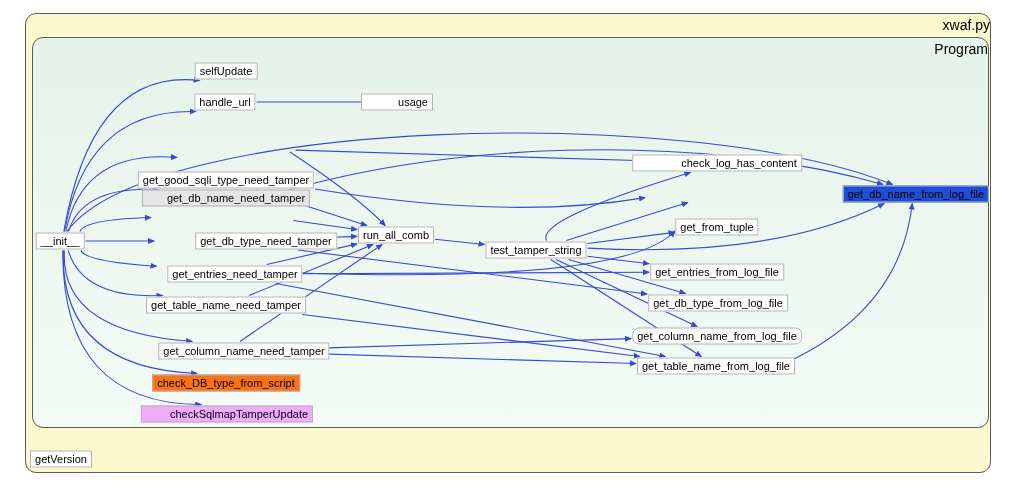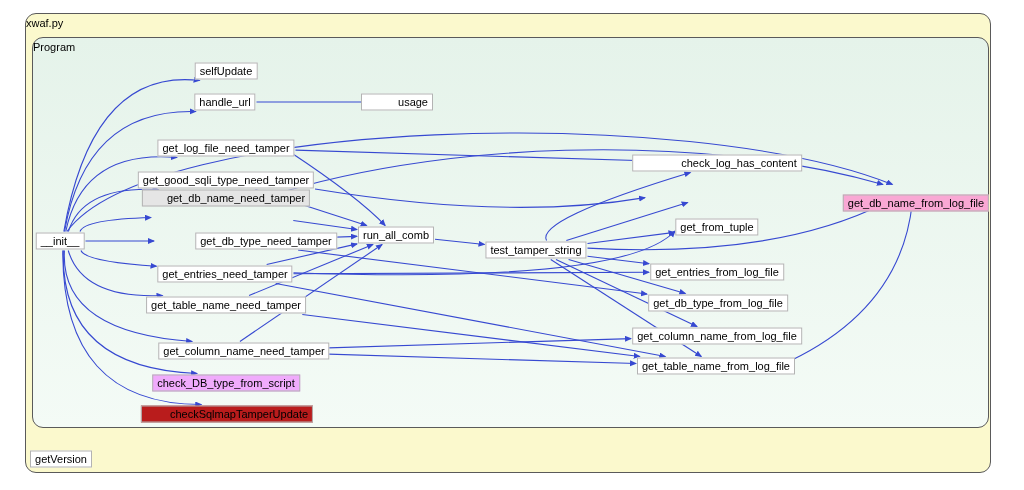--- a/index.html
+++ b/index.html
@@ -6,21 +6,21 @@
   body {
     width:1024px; height:490px; background:#ffffff;
     font-family:"Liberation Sans", sans-serif;
   }
   #canvas { position:relative; width:1024px; height:490px; overflow:hidden; }
   .gbox { position:absolute; border:1.4px solid #5a5a5a; border-radius:11px; box-sizing:border-box; }
   #file-box  { left:25px; top:13px; width:966px; height:460px; }
   #program-box { left:6px; top:23px; width:957px; height:391px; }
   .gtitle {
     position:absolute; left:0; right:0; top:3px;
-    text-align:left; font-size:11px; color:#000;
+    text-align:right; font-size:14px; color:#000;padding-left:10px;
   }
   #edges-layer { position:absolute; left:0; top:0; width:1024px; height:490px; pointer-events:none; }
   #nodes-layer { position:absolute; left:0; top:0; width:1024px; height:490px; }
   .node {
     position:absolute; transform:translate(-50%,-50%);
     background:#ffffff; border:1px solid #0ea5e9;
     font-size:11px; line-height:14px; padding:0 4px 1px 4px;
     white-space:nowrap; color:#000;text-align:center;
   }
 </style>
@@ -79,33 +79,32 @@
       <path d="M555.9941860465117,259.5 L697.0058139534883,326.5" fill="none" stroke="#3749d1" stroke-width="1.1" marker-end="url(#arw)"></path>
       <path d="M550.7413793103449,259.5 L701.2586206896551,356.5" fill="none" stroke="#3749d1" stroke-width="1.1" marker-end="url(#arw)"></path>
       <path d="M587.5,248.11872146118722 Q774.1822916666667,258.1906392694064 884.1354166666666,203.5" fill="none" stroke="#3749d1" stroke-width="1.1" marker-end="url(#arw)"></path>
       <path d="M790,361 Q900.8811881188119,307.75 912.2376237623762,203.5" fill="none" stroke="#3749d1" stroke-width="1.1" marker-end="url(#arw)"></path>
     </svg>
   <div id="nodes-layer">
       <div class="node" style="left: 60px; top: 241px; background: rgb(255, 255, 255); border-color: rgb(179, 179, 179); color: rgb(0, 0, 0);">__init__</div>
       <div class="node" style="left: 226px; top: 71px; background: rgb(255, 255, 255); border-color: rgb(179, 179, 179); color: rgb(0, 0, 0);">selfUpdate</div>
       <div class="node" style="left: 225px; top: 102px; background: rgb(255, 255, 255); border-color: rgb(179, 179, 179); color: rgb(0, 0, 0);">handle_url</div>
       <div class="node" style="left: 397px; top: 102px; background: rgb(255, 255, 255); border-color: rgb(179, 179, 179); color: rgb(0, 0, 0); padding-left: 36px;">usage</div>
-      <div class="node" style="left: 226px; top: 148px; background: rgb(255, 255, 255); border-color: rgb(179, 179, 179); color: rgb(0, 0, 0);">get_log_file_need_tamper</div>
       <div class="node" style="left: 226px; top: 180px; background: rgb(255, 255, 255); border-color: rgb(179, 179, 179); color: rgb(0, 0, 0);">get_good_sqli_type_need_tamper</div>
       <div class="node" style="left: 226px; top: 198px; background: #e5e5e5; border-color: rgb(179, 179, 179); color: rgb(0, 0, 0); padding-left: 24px;">get_db_name_need_tamper</div>
       <div class="node" style="left: 226px; top: 241px; background: rgb(255, 255, 255); border-color: rgb(179, 179, 179); color: rgb(0, 0, 0); margin-left: 40px;">get_db_type_need_tamper</div>
-      <div class="node" style="left: 225px; top: 274px; background: rgb(255, 255, 255); border-color: rgb(179, 179, 179); color: rgb(0, 0, 0);">get_entries_need_tamper</div>
+      <div class="node" style="left: 235px; top: 274px; background: rgb(255, 255, 255); border-color: rgb(179, 179, 179); color: rgb(0, 0, 0);">get_entries_need_tamper</div>
       <div class="node" style="left: 226px; top: 305px; background: rgb(255, 255, 255); border-color: rgb(179, 179, 179); color: rgb(0, 0, 0);">get_table_name_need_tamper</div>
       <div class="node" style="left: 226px; top: 351px; background: rgb(255, 255, 255); border-color: rgb(179, 179, 179); color: rgb(0, 0, 0); margin-left: 18px;">get_column_name_need_tamper</div>
-      <div class="node" style="left: 226px; top: 383px; background: #f0abfc; border-color: rgb(179, 179, 179); color: rgb(0, 0, 0);">check_DB_type_from_script</div>
-      <div class="node" style="left: 227px; top: 414px; background: #b91c1c; border-color: rgb(179, 179, 179); color: rgb(0, 0, 0); padding-left: 28px;">checkSqlmapTamperUpdate</div>
+      <div class="node" style="left: 226px; top: 383px; background: #f97316; border-color: rgb(179, 179, 179); color: rgb(0, 0, 0);">check_DB_type_from_script</div>
+      <div class="node" style="left: 227px; top: 414px; background: #f0abfc; border-color: rgb(179, 179, 179); color: rgb(0, 0, 0); padding-left: 28px;">checkSqlmapTamperUpdate</div>
       <div class="node" style="left: 396px; top: 235px; background: rgb(255, 255, 255); border-color: rgb(179, 179, 179); color: rgb(0, 0, 0);">run_all_comb</div>
       <div class="node" style="left: 536px; top: 250px; background: rgb(255, 255, 255); border-color: rgb(179, 179, 179); color: rgb(0, 0, 0);">test_tamper_string</div>
       <div class="node" style="left: 717px; top: 163px; background: rgb(255, 255, 255); border-color: rgb(179, 179, 179); color: rgb(0, 0, 0); padding-left: 48px;">check_log_has_content</div>
       <div class="node" style="left: 717px; top: 227px; background: rgb(255, 255, 255); border-color: rgb(179, 179, 179); color: rgb(0, 0, 0);">get_from_tuple</div>
       <div class="node" style="left: 717px; top: 272px; background: rgb(255, 255, 255); border-color: rgb(179, 179, 179); color: rgb(0, 0, 0);">get_entries_from_log_file</div>
       <div class="node" style="left: 718px; top: 303px; background: rgb(255, 255, 255); border-color: rgb(179, 179, 179); color: rgb(0, 0, 0);">get_db_type_from_log_file</div>
-      <div class="node" style="left: 717px; top: 336px; background: rgb(255, 255, 255); border-color: rgb(179, 179, 179); color: rgb(0, 0, 0);">get_column_name_from_log_file</div>
+      <div class="node" style="left: 717px; top: 336px; background: rgb(255, 255, 255); border-color: rgb(179, 179, 179); color: rgb(0, 0, 0); border-radius: 7px;">get_column_name_from_log_file</div>
       <div class="node" style="left: 716px; top: 366px; background: rgb(255, 255, 255); border-color: rgb(179, 179, 179); color: rgb(0, 0, 0);">get_table_name_from_log_file</div>
-      <div class="node" style="left: 916px; top: 194px; background: #f9a8d4; border-color: rgb(179, 179, 179); color: rgb(0, 0, 0); margin-top: 9px;">get_db_name_from_log_file</div>
+      <div class="node" style="left: 916px; top: 194px; background: #1d4ed8; border-color: rgb(179, 179, 179); color: rgb(0, 0, 0);">get_db_name_from_log_file</div>
       <div class="node" style="left: 61px; top: 459px; background: rgb(255, 255, 255); border-color: rgb(179, 179, 179); color: rgb(0, 0, 0);">getVersion</div>
     </div>
 </div>
 
 </body></html>

